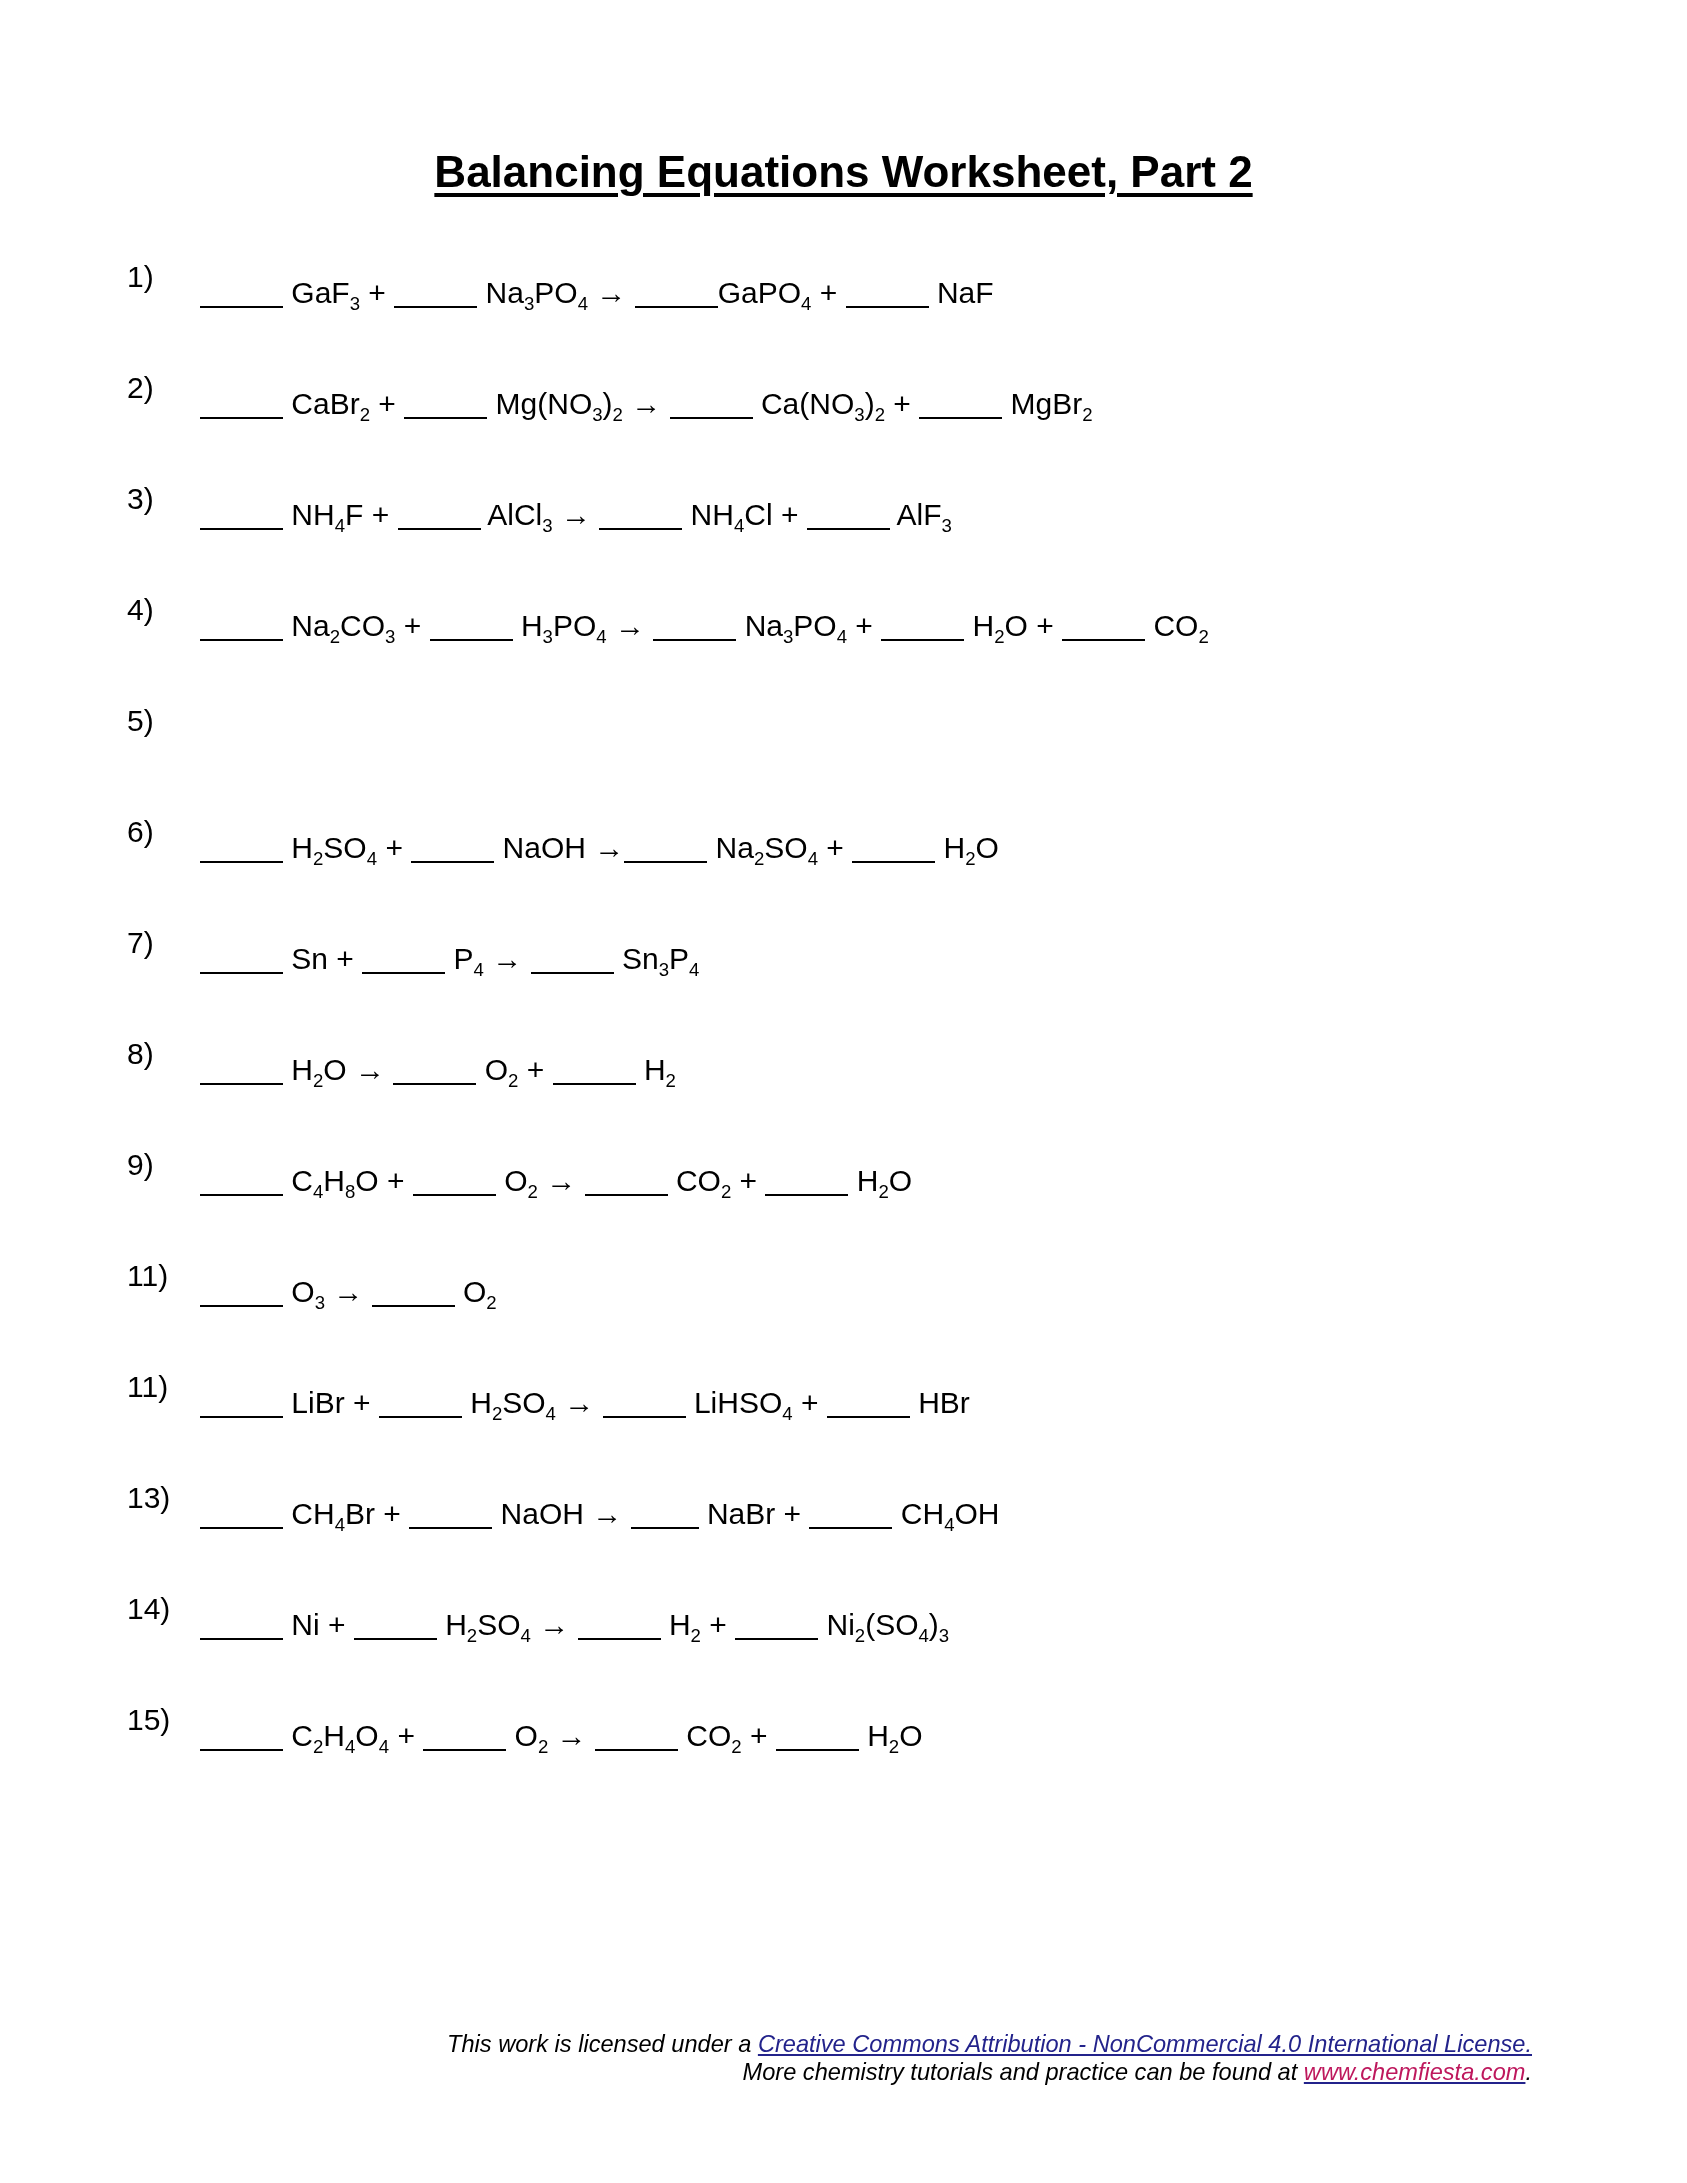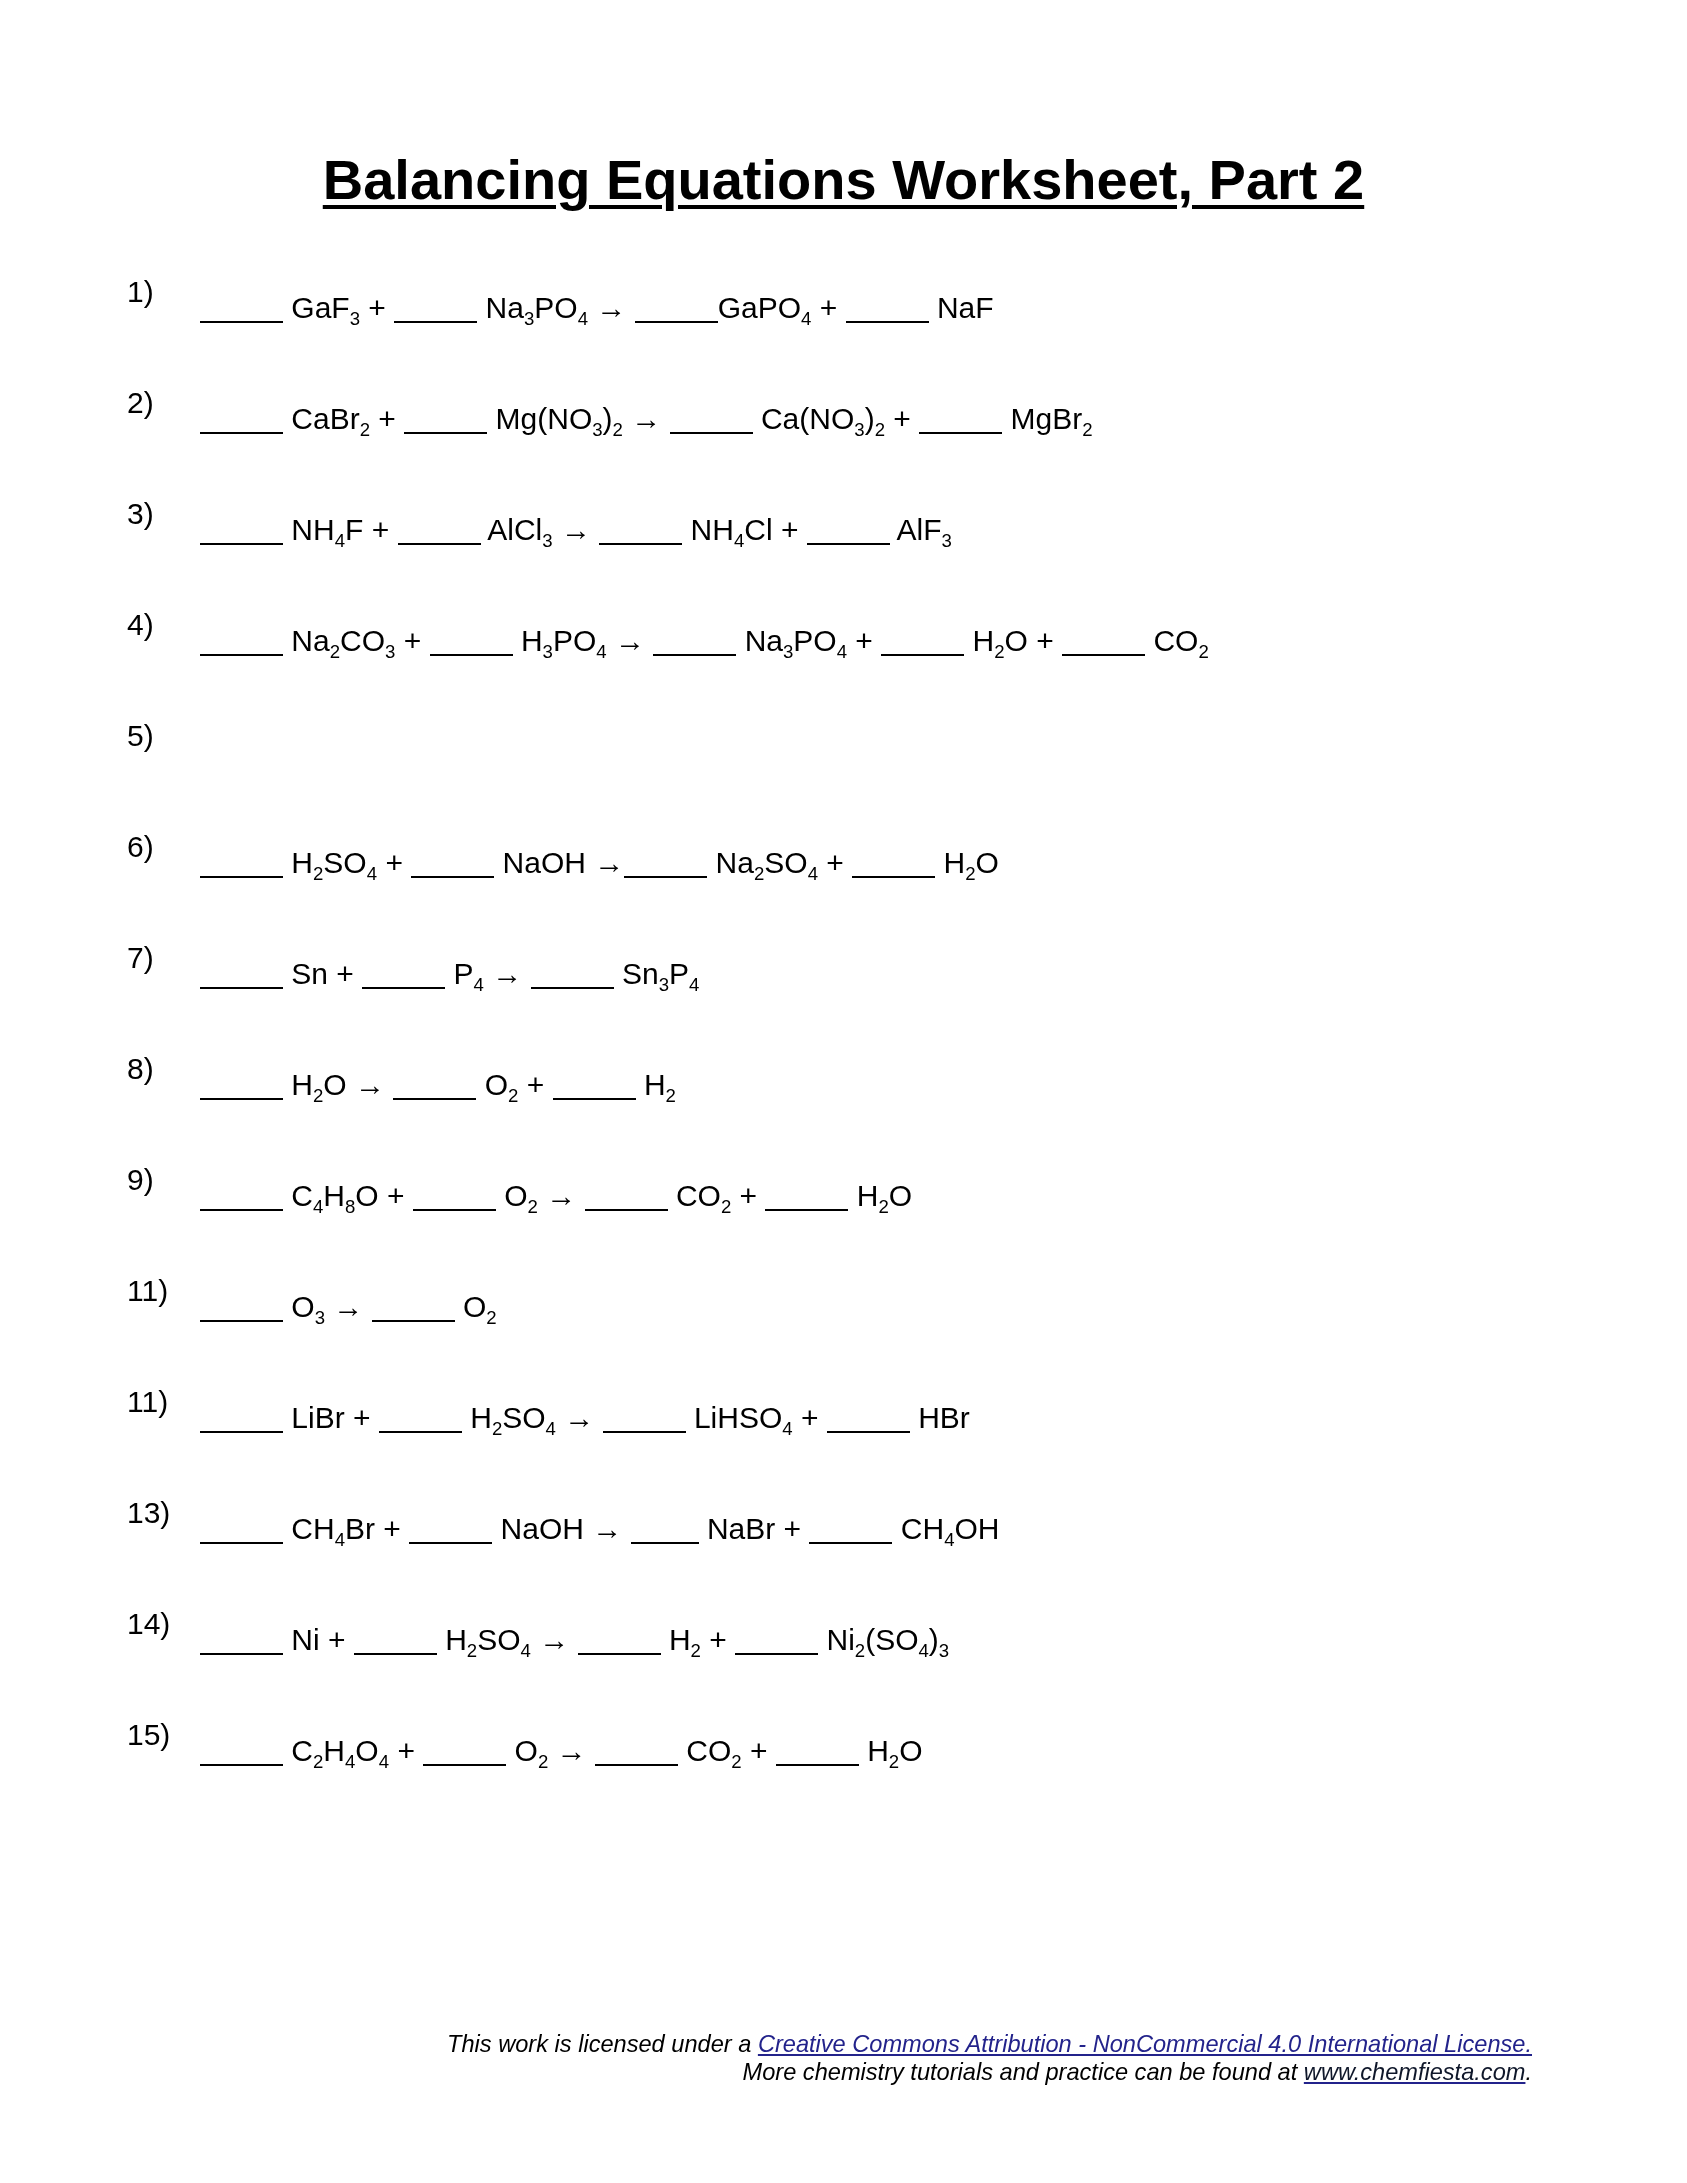--- a/index.html
+++ b/index.html
@@ -13,21 +13,21 @@
     height: 2184px;
     background: #ffffff;
     color: #000000;
     font-family: "Liberation Sans", sans-serif;
     overflow: hidden;
   }
   .title {
     margin: 0;
     padding-top: 147px;
     text-align: center;
-    font-size: 56px;
+    font-size: 44px;
     font-weight: bold;
     text-decoration: underline;
     text-decoration-thickness: 3.5px;
     text-underline-offset: 6.1px;
   }
   .equations {
     margin-top: 24.5px;
     padding-left: 127px;
   }
   .eq-row {
@@ -133,17 +133,17 @@
         <span class="eq-body"><span class="blank"></span> Ni + <span class="blank"></span> H<sub>2</sub>SO<sub>4</sub> → <span class="blank"></span> H<sub>2</sub> + <span class="blank"></span> Ni<sub>2</sub>(SO<sub>4</sub>)<sub>3</sub></span>
       </div>
       <div class="eq-row">
         <span class="eq-num">15)</span>
         <span class="eq-body"><span class="blank"></span> C<sub>2</sub>H<sub>4</sub>O<sub>4</sub> + <span class="blank"></span> O<sub>2</sub> → <span class="blank"></span> CO<sub>2</sub> + <span class="blank"></span> H<sub>2</sub>O</span>
       </div>
     </div>
 
   <div class="footer">
     <div><span>This work is licensed under a </span><a class="link" style="color: rgb(35, 35, 139); text-decoration-color: rgb(35, 35, 139);">Creative Commons Attribution - NonCommercial 4.0 International License.</a></div>
-    <div><span>More chemistry tutorials and practice can be found at </span><a class="link" style="color: #0f172a; text-decoration-color: rgb(35, 35, 139);">www.chemfiesta.com</a><span>.</span></div>
+    <div><span>More chemistry tutorials and practice can be found at </span><a class="link" style="color: #be185d; text-decoration-color: rgb(35, 35, 139);">www.chemfiesta.com</a><span>.</span></div>
   </div>
 
 </div>
 
 
 </body></html>

